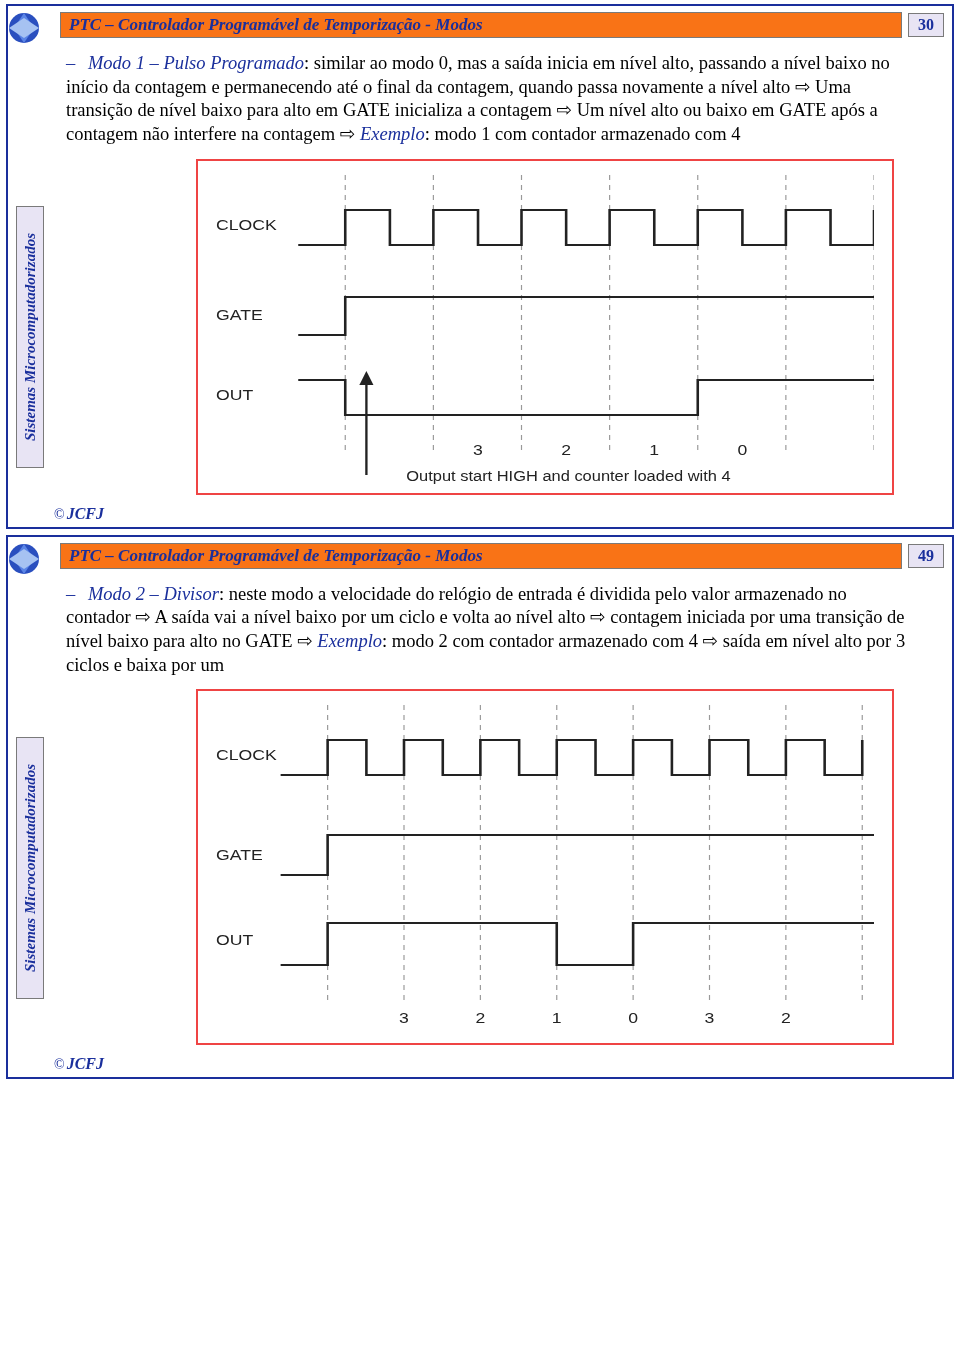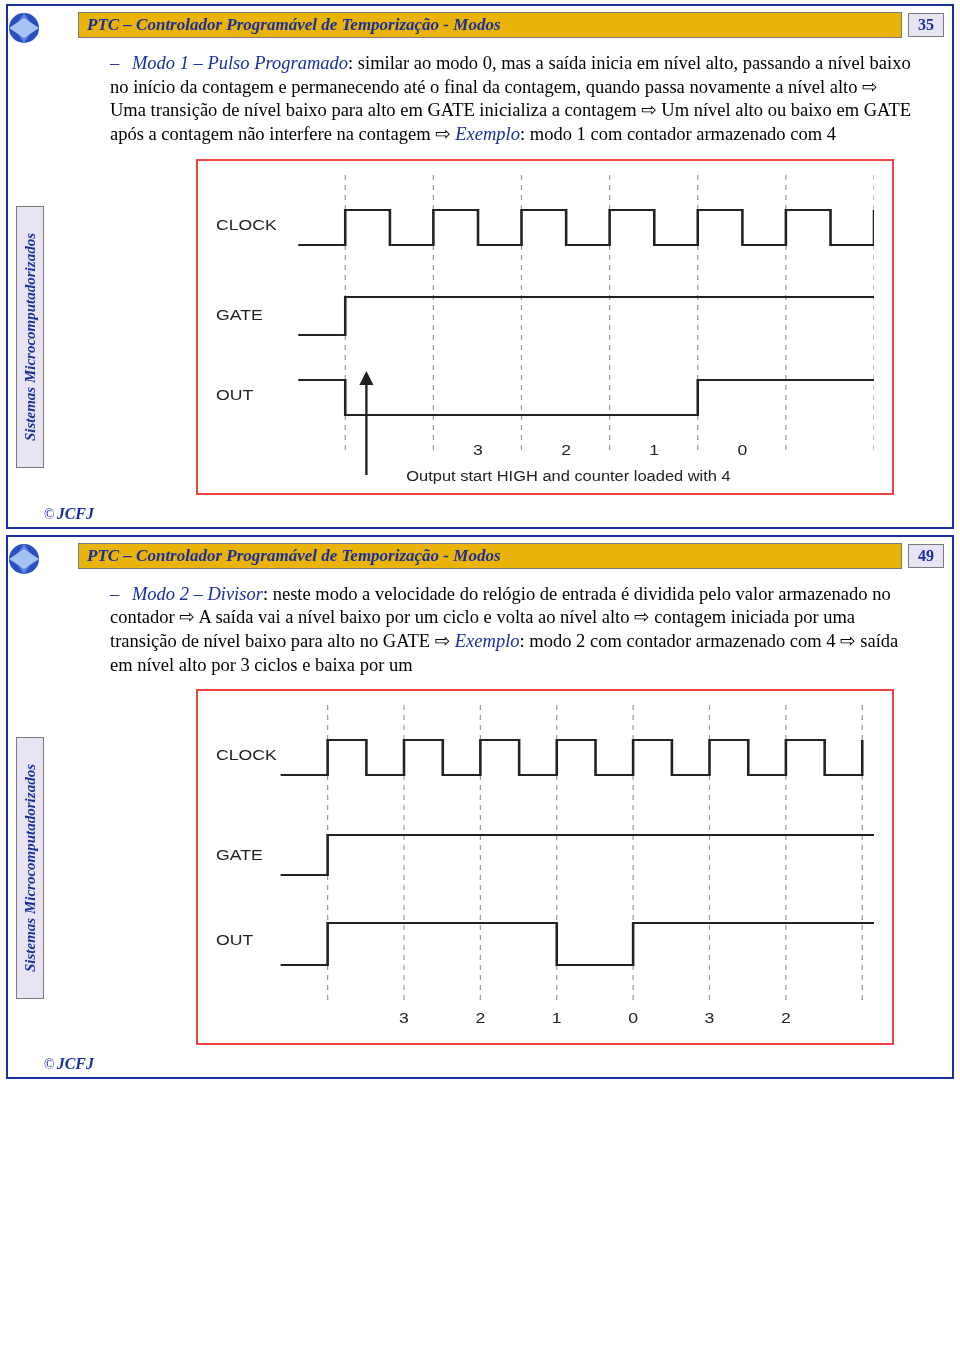--- a/index.html
+++ b/index.html
@@ -19,28 +19,27 @@
     background: #fff;
   }
   .title-bar {
     display: flex;
     align-items: center;
     margin-left: 44px;
     margin-bottom: 8px;
   }
   .title-text {
     flex: 1;
-    background: #eab308;
+    background: #f97316;
     border: 1px solid #7a7a7a;
     padding: 2px 8px;
     font-style: italic;
     font-weight: bold;
     color: #1a2f9c;
     font-size: 17px;
-    margin-left: 18px;
   }
   .page-num {
     width: 34px;
     text-align: center;
     border: 1px solid #7a7a7a;
     background: #e8e4f4;
     color: #1a2f9c;
     font-weight: bold;
     font-size: 16px;
     padding: 2px 0;
@@ -69,21 +68,21 @@
     top: 50%;
     transform: translate(-50%, -50%) rotate(-90deg);
     transform-origin: center;
     white-space: nowrap;
     font-style: italic;
     font-weight: bold;
     color: #1a2f9c;
     font-size: 15px;
   }
   .body-text {
-    margin: 14px 30px 8px 94px;
+    margin: 14px 30px 8px 50px;
     font-size: 18.5px;
     color: #000;
     line-height: 1.28;
   }
   .dash {
     color: #1a2f9c;
     margin-right: 8px;
   }
   .mode-name {
     font-style: italic;
@@ -91,21 +90,21 @@
   }
   .diagram-box {
     margin: 12px 50px 10px 180px;
     border: 2px solid #ef4444;
     background: #fff;
     padding: 14px 18px 8px 18px;
     position: relative;
   }
   .footer {
     margin-top: 6px;
-    margin-left: 28px;
+    margin-left: 38px;
     color: #1a2f9c;
     font-style: italic;
     font-weight: bold;
     font-size: 16px;
   }
   .copy {
     font-style: normal;
     font-weight: normal;
     font-size: 14px;
     margin-right: 2px;
@@ -119,21 +118,21 @@
 <div class="slide">
 
   <svg class="logo" viewBox="0 0 40 40">
     <circle cx="20" cy="20" r="15" fill="#2a4fbf"></circle>
     <path d="M20 5 L30 20 L20 35 L10 20 Z" fill="#5b85e6"></path>
     <path d="M5 20 L20 10 L35 20 L20 30 Z" fill="#a6c2f2"></path>
   </svg>
 
   <div class="title-bar">
     <div class="title-text">PTC – Controlador Programável de Temporização  - Modos</div>
-    <div class="page-num">35</div>
+    <div class="page-num">30</div>
   </div>
 
   <div class="side-label-box">
     <div class="side-label">Sistemas Microcomputadorizados</div>
   </div>
 
   <div class="body-text">
     <span class="dash">–</span>
     <span class="mode-name">Modo 1 – Pulso Programado</span><span>: similar ao modo 0, mas a saída inicia em nível alto, passando a nível baixo no início da contagem e permanecendo até o final da contagem, quando passa novamente a nível alto ⇨ Uma transição de nível baixo para alto em GATE inicializa a contagem ⇨ Um  nível alto ou baixo em GATE após a contagem não interfere na contagem ⇨ </span><span class="mode-name">Exemplo</span><span>: modo 1 com contador armazenado com 4</span>
   </div>

